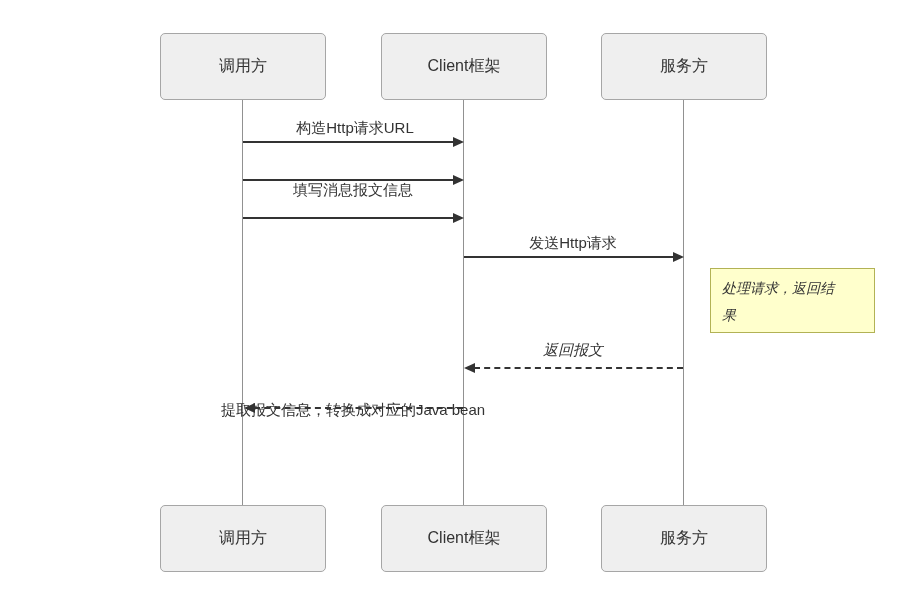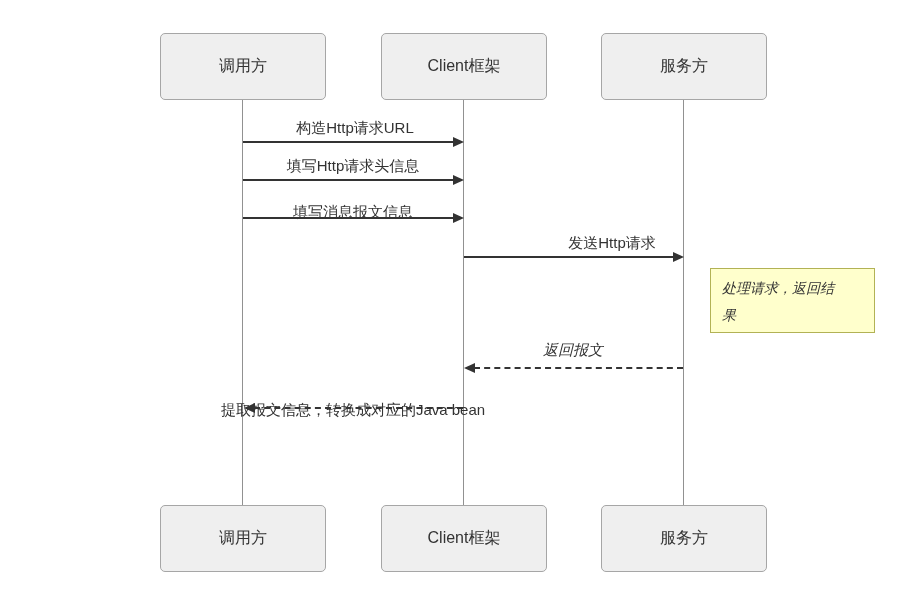--- a/index.html
+++ b/index.html
@@ -96,29 +96,28 @@
   </div>
 
   <div class="lifeline" style="left:242px;"></div>
   <div class="lifeline" style="left:463px;"></div>
   <div class="lifeline" style="left:683px;"></div>
 
   <div class="msg-label" style="left:355px; top:118px;">构造Http请求URL</div>
   <div class="msg-line solid" style="left:243px; top:141px; width:211px;"></div>
   <div class="ah-right" style="left:453px; top:137px;"></div>
 
-  <div class="msg-label" style="left:353px; top:156px;">填写Http请求头信息</div>
   <div class="msg-line solid" style="left:243px; top:179px; width:211px;"></div>
   <div class="ah-right" style="left:453px; top:175px;"></div>
 
-  <div class="msg-label" style="left:353px; top:202px;">填写消息报文信息</div>
+  <div class="msg-label" style="left:353px; top:180px;">填写消息报文信息</div>
   <div class="msg-line solid" style="left:243px; top:217px; width:211px;"></div>
   <div class="ah-right" style="left:453px; top:213px;"></div>
 
-  <div class="msg-label" style="left:573px; top:233px;margin-left:39px;">发送Http请求</div>
+  <div class="msg-label" style="left:573px; top:233px;">发送Http请求</div>
   <div class="msg-line solid" style="left:464px; top:256px; width:210px;"></div>
   <div class="ah-right" style="left:673px; top:252px;"></div>
 
   <div class="note" style="left:710px; top:268px;">处理请求，返回结
 果</div>
 
   <div class="msg-label" style="left:573px; top:340px;font-style:italic;">返回报文</div>
   <div class="msg-line dashed" style="left:474px; top:367px; width:209px;"></div>
   <div class="ah-left" style="left:464px; top:363px;"></div>
 

